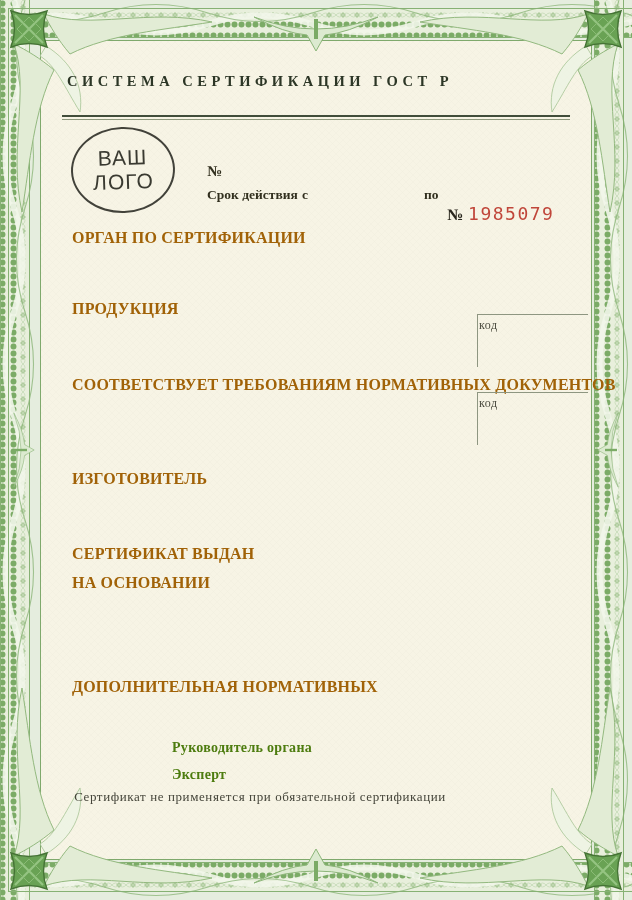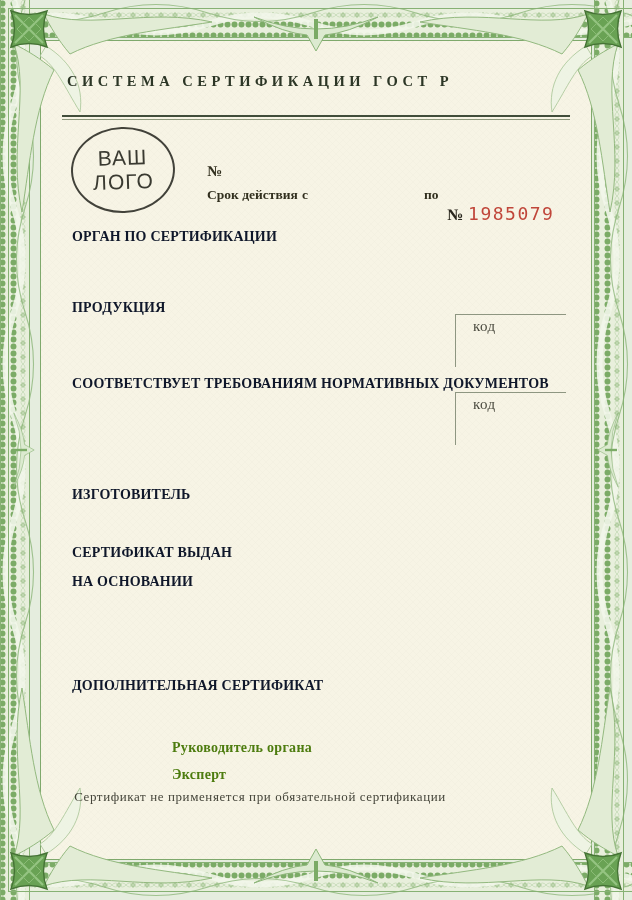--- a/index.html
+++ b/index.html
@@ -51,36 +51,36 @@
   .validity .v-from{position:absolute;left:95px;top:0;}
   .validity .v-to{position:absolute;left:217px;top:0;}
   .serial{position:absolute;top:205px;left:447px;white-space:nowrap;}
   .serial .serial-no{font-size:16px;font-weight:bold;color:#2a271e;}
   .serial .serial-num{
     font-family:"DejaVu Sans Mono",monospace;
     font-size:18px;color:#c0463a;letter-spacing:1.5px;margin-left:5px;
   }
   .field{
     position:absolute;left:72px;
-    font-size:14px;font-weight:bold;letter-spacing:0.2px;color:#0f172a;
+    font-size:16px;font-weight:bold;letter-spacing:0.2px;color:#a16207;
     white-space:nowrap;
   }
   #f-organ{top:230px;}
   #f-product{top:301px;}
   #f-conform{top:377px;}
-  #f-maker{top:488px;}
+  #f-maker{top:471px;}
   #f-issued{top:546px;}
   #f-basis{top:575px;}
   #f-addinfo{top:679px;}
   .codebox{
-    position:absolute;left:455px;width:111px;height:53px;
+    position:absolute;left:477px;width:111px;height:53px;
     border-top:1px solid #8e9681;border-left:1px solid #8e9681;
     box-sizing:border-box;
-    font-size:15px;color:#4c4c40;letter-spacing:0.5px;
-    padding:4px 0 0 17px;
+    font-size:12px;color:#4c4c40;letter-spacing:0.5px;
+    padding:4px 0 0 1px;
   }
   #code1{top:314px;}
   #code2{top:392px;}
   .sig{
     position:absolute;left:172px;
     font-size:14px;font-weight:bold;letter-spacing:0.3px;color:#4d7c0f;
   }
   #sig-head{top:741px;}
   #sig-expert{top:768px;}
   .footnote{
@@ -187,21 +187,21 @@
     </div>
 
     <div class="field" id="f-conform">СООТВЕТСТВУЕТ ТРЕБОВАНИЯМ НОРМАТИВНЫХ ДОКУМЕНТОВ</div>
     <div class="codebox" id="code2">
       <span>код</span>
     </div>
 
     <div class="field" id="f-maker">ИЗГОТОВИТЕЛЬ</div>
     <div class="field" id="f-issued">СЕРТИФИКАТ ВЫДАН</div>
     <div class="field" id="f-basis">НА ОСНОВАНИИ</div>
-    <div class="field" id="f-addinfo">ДОПОЛНИТЕЛЬНАЯ СЕРТИФИКАТ</div>
+    <div class="field" id="f-addinfo">ДОПОЛНИТЕЛЬНАЯ НОРМАТИВНЫХ</div>
 
     <div class="sig" id="sig-head">Руководитель органа</div>
     <div class="sig" id="sig-expert">Эксперт</div>
 
     <div class="footnote">Сертификат не применяется при обязательной сертификации</div>
 
   </div>
 </div>
 
 </body></html>

